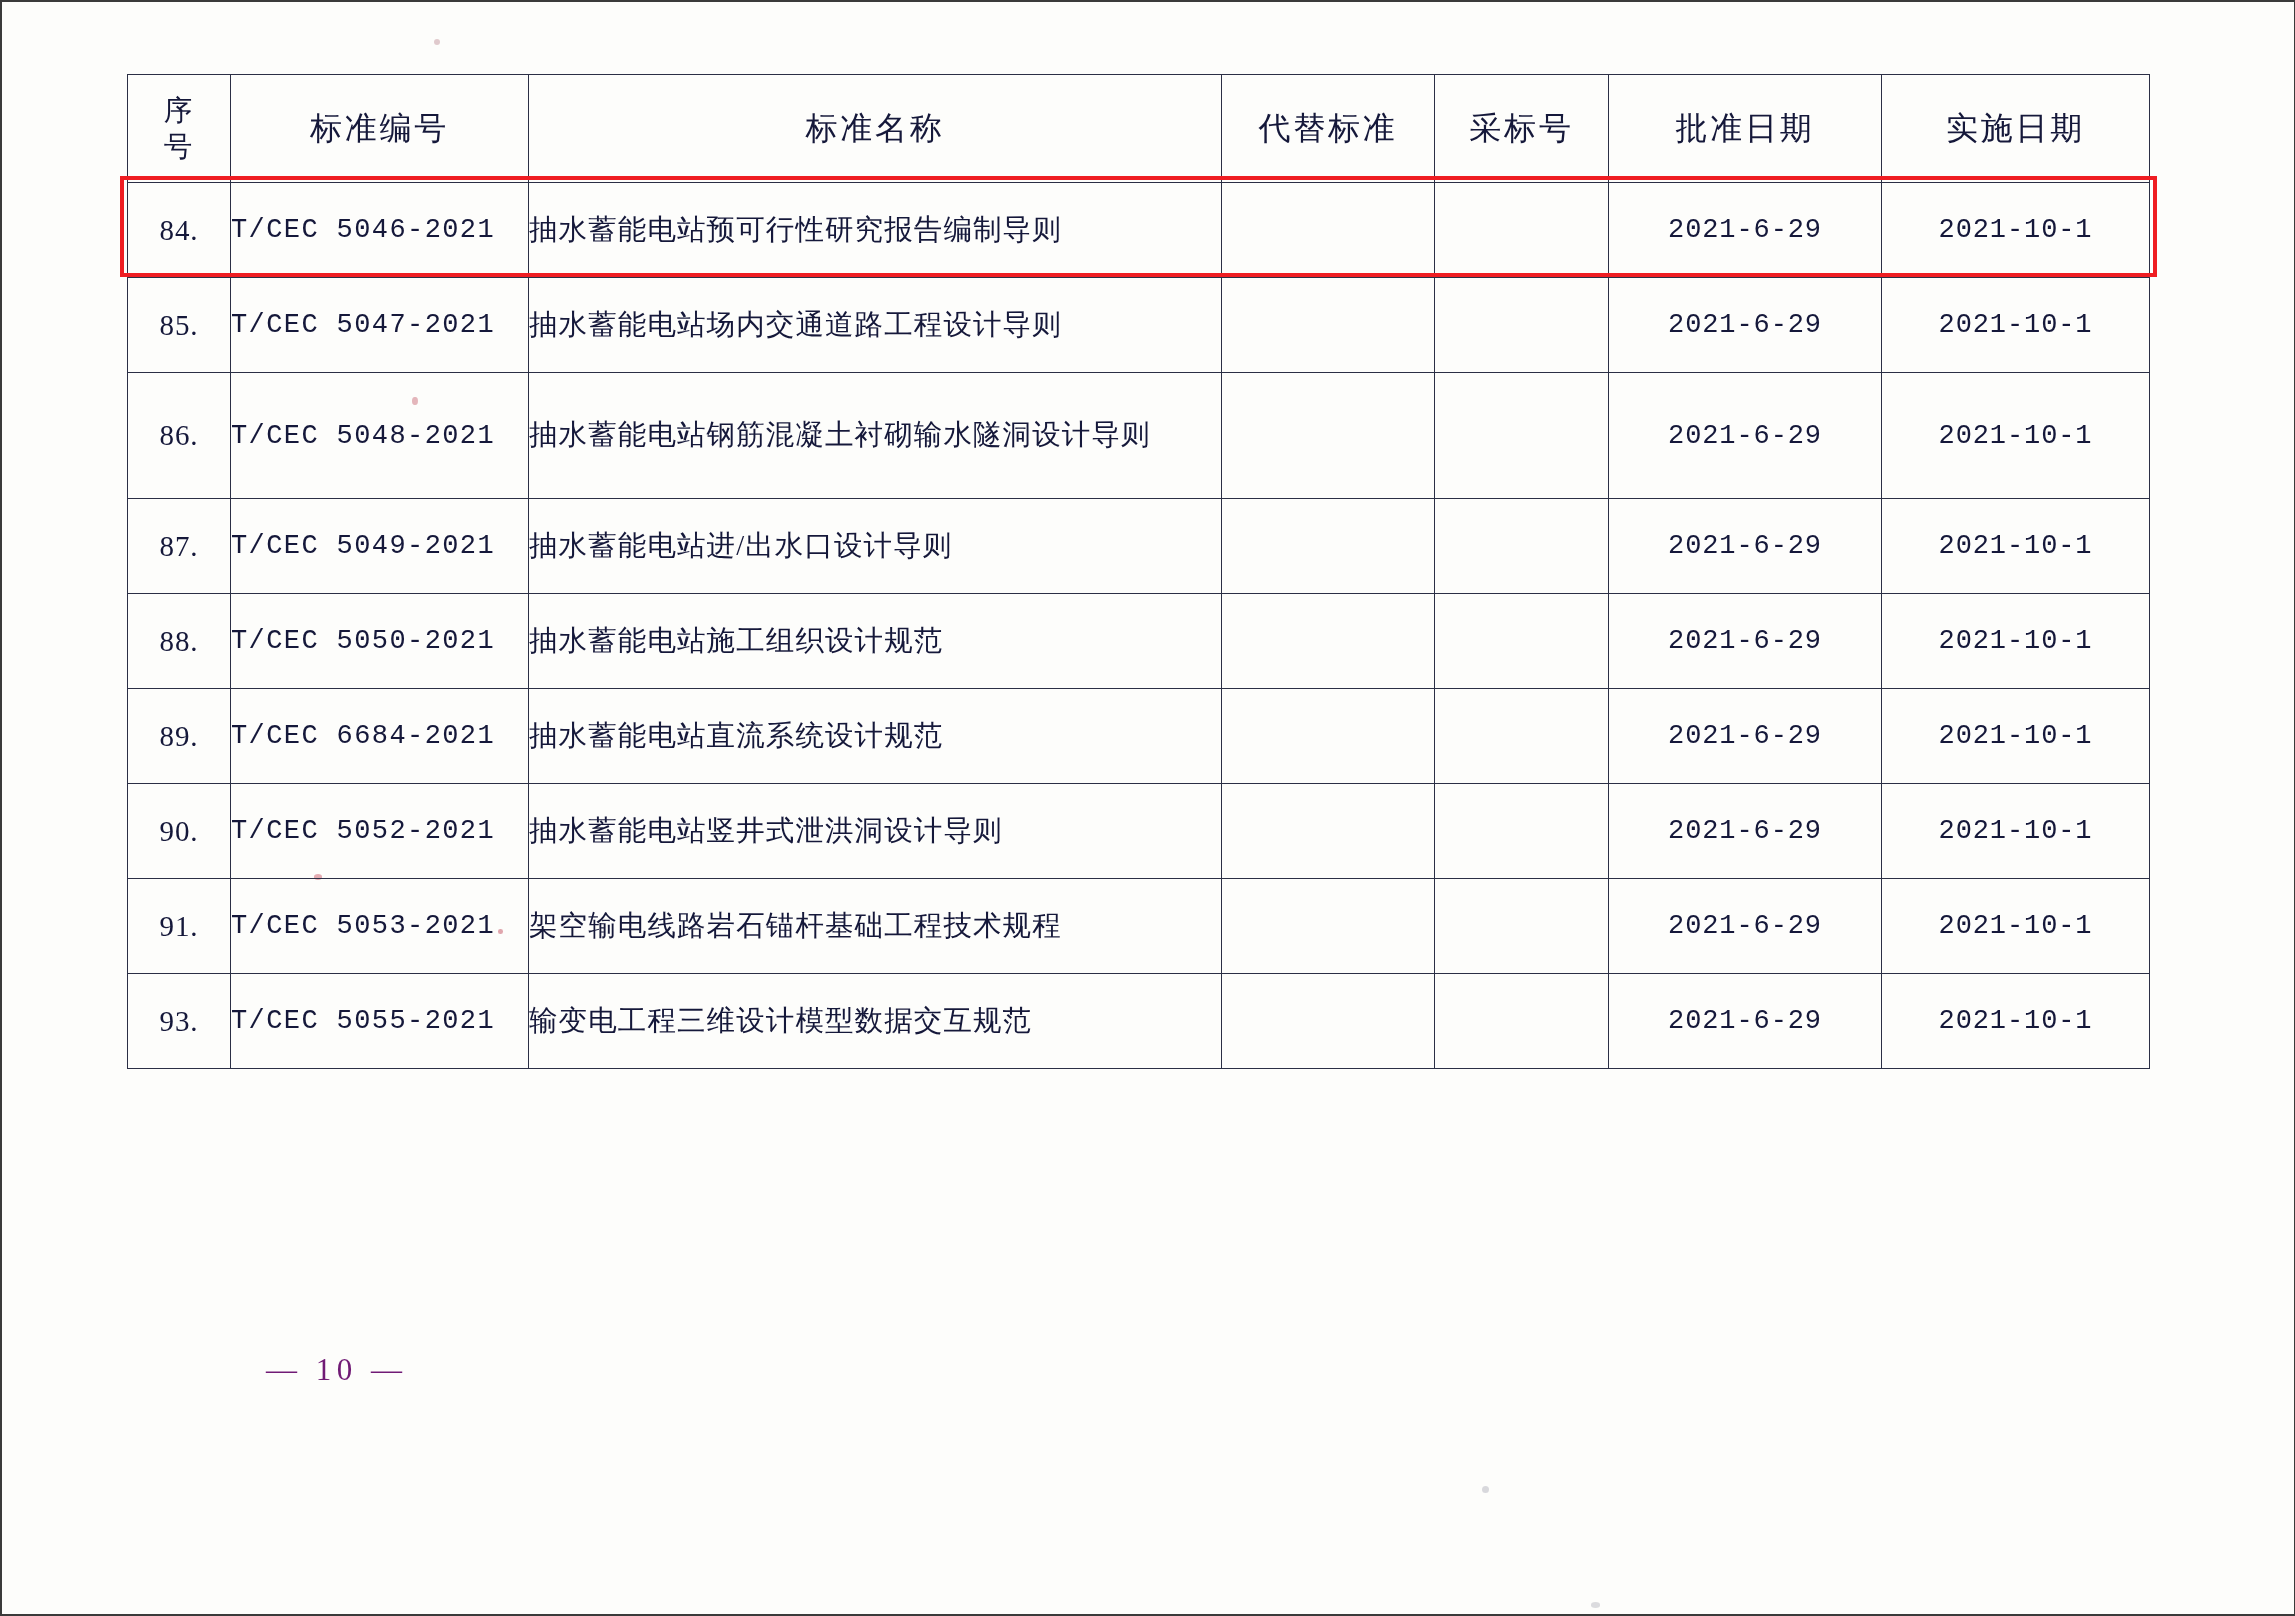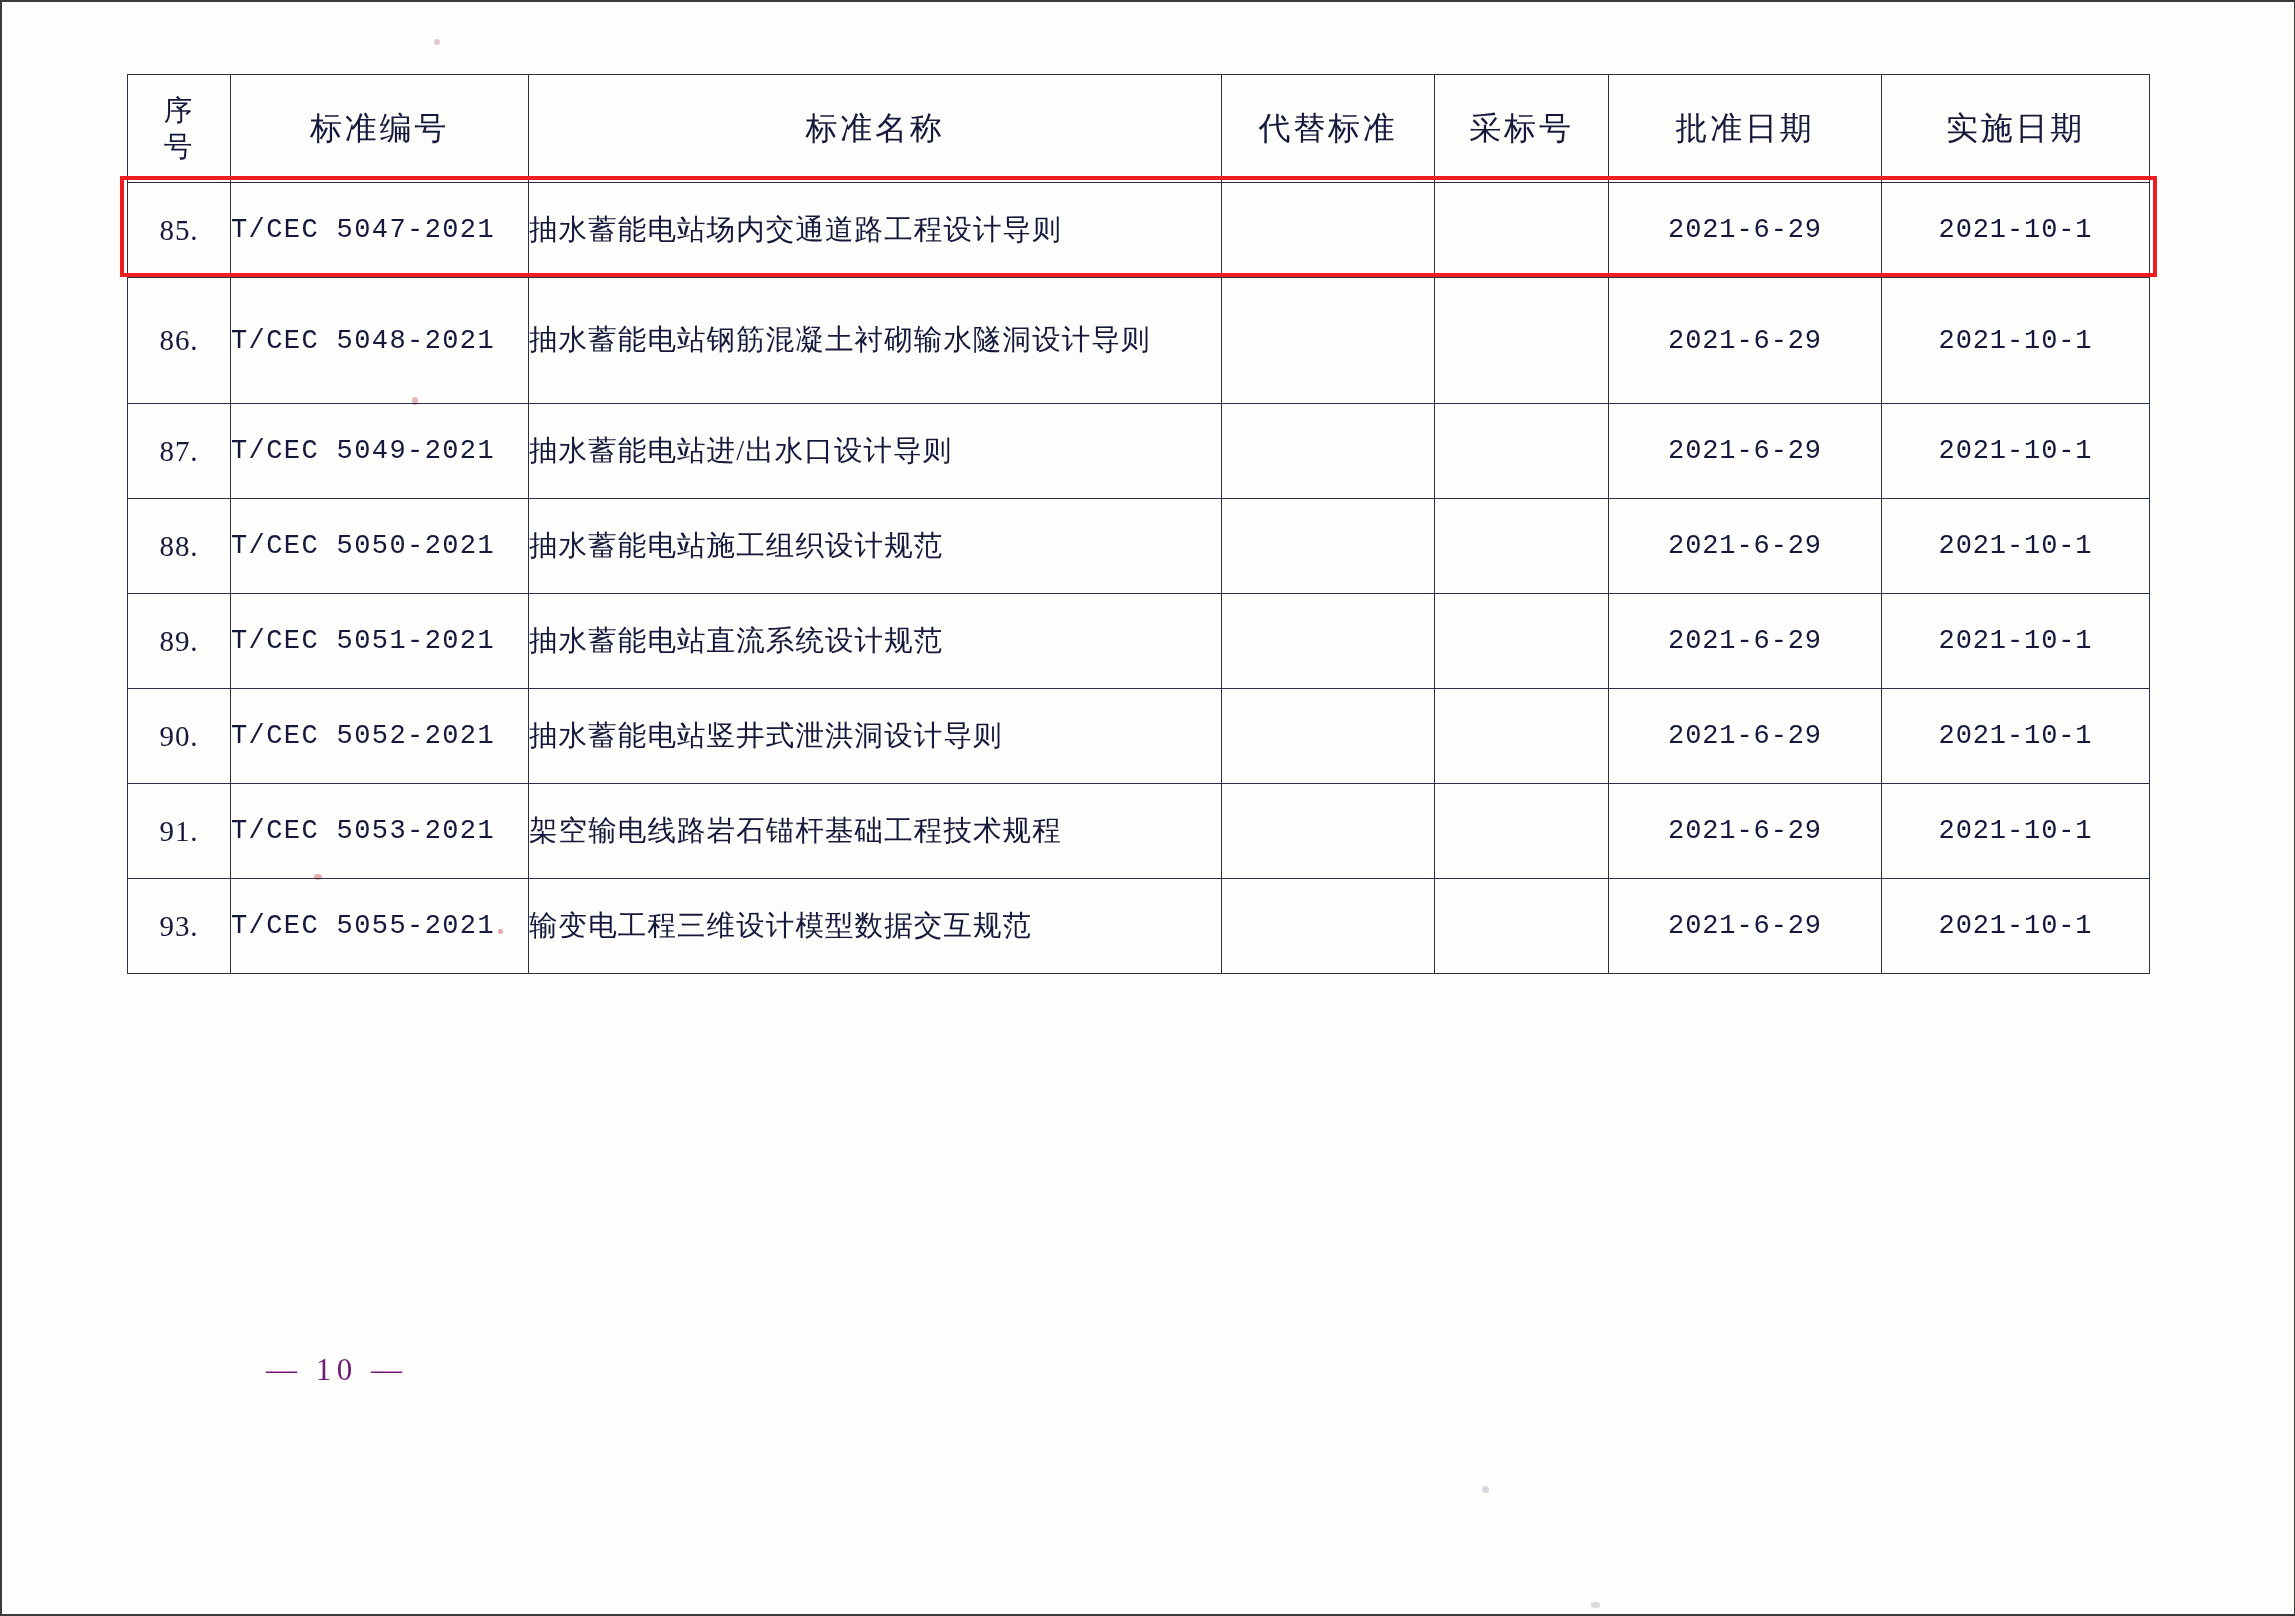--- a/index.html
+++ b/index.html
@@ -168,20 +168,29 @@
             <th>标准编号</th>
             <th>标准名称</th>
             <th>代替标准</th>
             <th>采标号</th>
             <th>批准日期</th>
             <th>实施日期</th>
           </tr>
         </thead>
         <tbody id="table-body">
             <tr>
+              <td class="c-seq">84.</td>
+              <td class="c-code">T/CEC 5046-2021</td>
+              <td class="c-name">抽水蓄能电站预可行性研究报告编制导则</td>
+              <td class="c-blank"></td>
+              <td class="c-blank"></td>
+              <td class="c-date">2021-6-29</td>
+              <td class="c-date">2021-10-1</td>
+            </tr>
+            <tr>
               <td class="c-seq">85.</td>
               <td class="c-code">T/CEC 5047-2021</td>
               <td class="c-name">抽水蓄能电站场内交通道路工程设计导则</td>
               <td class="c-blank"></td>
               <td class="c-blank"></td>
               <td class="c-date">2021-6-29</td>
               <td class="c-date">2021-10-1</td>
             </tr>
             <tr class="tall">
               <td class="c-seq">86.</td>
@@ -205,21 +214,21 @@
               <td class="c-seq">88.</td>
               <td class="c-code">T/CEC 5050-2021</td>
               <td class="c-name">抽水蓄能电站施工组织设计规范</td>
               <td class="c-blank"></td>
               <td class="c-blank"></td>
               <td class="c-date">2021-6-29</td>
               <td class="c-date">2021-10-1</td>
             </tr>
             <tr>
               <td class="c-seq">89.</td>
-              <td class="c-code">T/CEC 5051-2021</td>
+              <td class="c-code">T/CEC 6684-2021</td>
               <td class="c-name">抽水蓄能电站直流系统设计规范</td>
               <td class="c-blank"></td>
               <td class="c-blank"></td>
               <td class="c-date">2021-6-29</td>
               <td class="c-date">2021-10-1</td>
             </tr>
             <tr>
               <td class="c-seq">90.</td>
               <td class="c-code">T/CEC 5052-2021</td>
               <td class="c-name">抽水蓄能电站竖井式泄洪洞设计导则</td>

